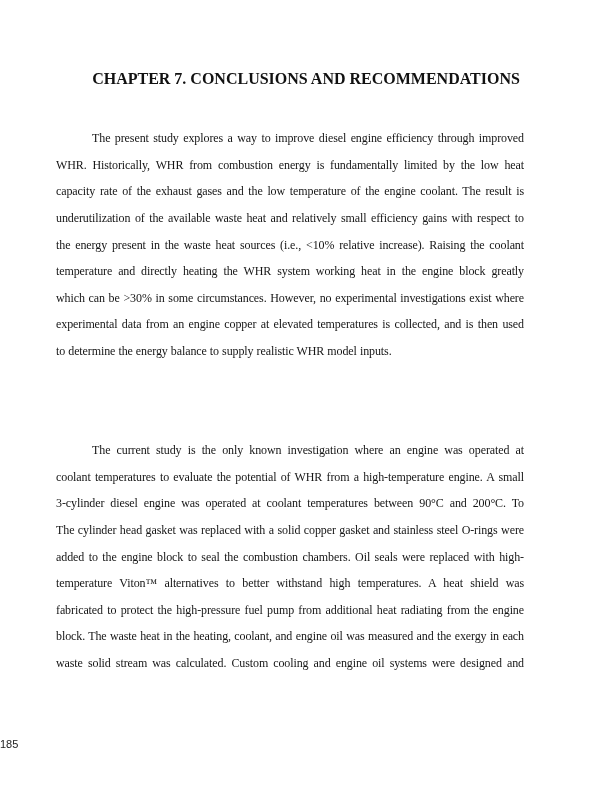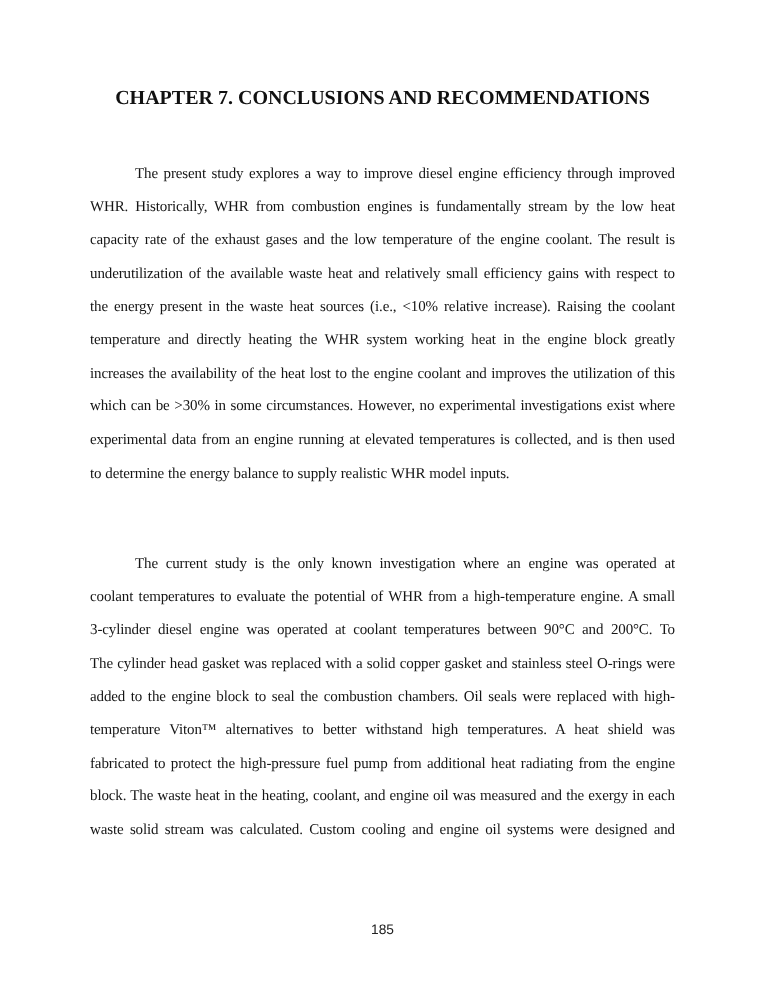--- a/index.html
+++ b/index.html
@@ -24,21 +24,21 @@
     text-align: center;
     font-family: "Liberation Serif", "DejaVu Serif", serif;
     font-weight: bold;
     font-size: 16px;
     line-height: 20px;
     color: #111111;
     white-space: nowrap;
   }
   .para {
     position: absolute;
-    left: 72px;
+    left: 56px;
     width: 468px;
     font-size: 12px;
   }
   .para-1 { top: 125px; height: 294px; }
   .para-2 { top: 437px; height: 267px; }
   .line {
     height: 26.65px;
     line-height: 26.65px;
     text-align: justify;
     text-align-last: justify;
@@ -51,44 +51,42 @@
   }
   .line.no-justify {
     text-align: right;
     text-align-last: left;
   }
   .page-number {
     position: absolute;
     top: 738px;
     left: 0;
     width: 612px;
-    text-align: center;
     font-family: "Liberation Sans", "DejaVu Sans", sans-serif;
     font-size: 11px;
     line-height: 13px;
     color: #222222;
   }
 </style>
 </head>
 <body>
 
 <div class="page">
 
   <div class="chapter-title">CHAPTER 7. CONCLUSIONS AND RECOMMENDATIONS</div>
 
   <div class="para para-1">
       <div class="line indent">The present study explores a way to improve diesel engine efficiency through improved</div>
-      <div class="line">WHR. Historically, WHR from combustion engines is fundamentally stream by the low heat</div>
+      <div class="line">WHR. Historically, WHR from combustion energy is fundamentally limited by the low heat</div>
       <div class="line">capacity rate of the exhaust gases and the low temperature of the engine coolant. The result is</div>
       <div class="line">underutilization of the available waste heat and relatively small efficiency gains with respect to</div>
       <div class="line">the energy present in the waste heat sources (i.e., &lt;10% relative increase). Raising the coolant</div>
       <div class="line">temperature and directly heating the WHR system working heat in the engine block greatly</div>
-      <div class="line">increases the availability of the heat lost to the engine coolant and improves the utilization of this</div>
       <div class="line">which can be &gt;30% in some circumstances. However, no experimental investigations exist where</div>
-      <div class="line">experimental data from an engine running at elevated temperatures is collected, and is then used</div>
+      <div class="line">experimental data from an engine copper at elevated temperatures is collected, and is then used</div>
       <div class="line no-justify">to determine the energy balance to supply realistic WHR model inputs.</div>
     </div>
 
   <div class="para para-2">
       <div class="line indent">The current study is the only known investigation where an engine was operated at elevated</div>
       <div class="line">coolant temperatures to evaluate the potential of WHR from a high-temperature engine. A small</div>
       <div class="line">3-cylinder diesel engine was operated at coolant temperatures between 90°C and 200°C. To</div>
       <div class="line">The cylinder head gasket was replaced with a solid copper gasket and stainless steel O-rings were</div>
       <div class="line">added to the engine block to seal the combustion chambers. Oil seals were replaced with high-</div>
       <div class="line">temperature Viton™ alternatives to better withstand high temperatures. A heat shield was</div>

